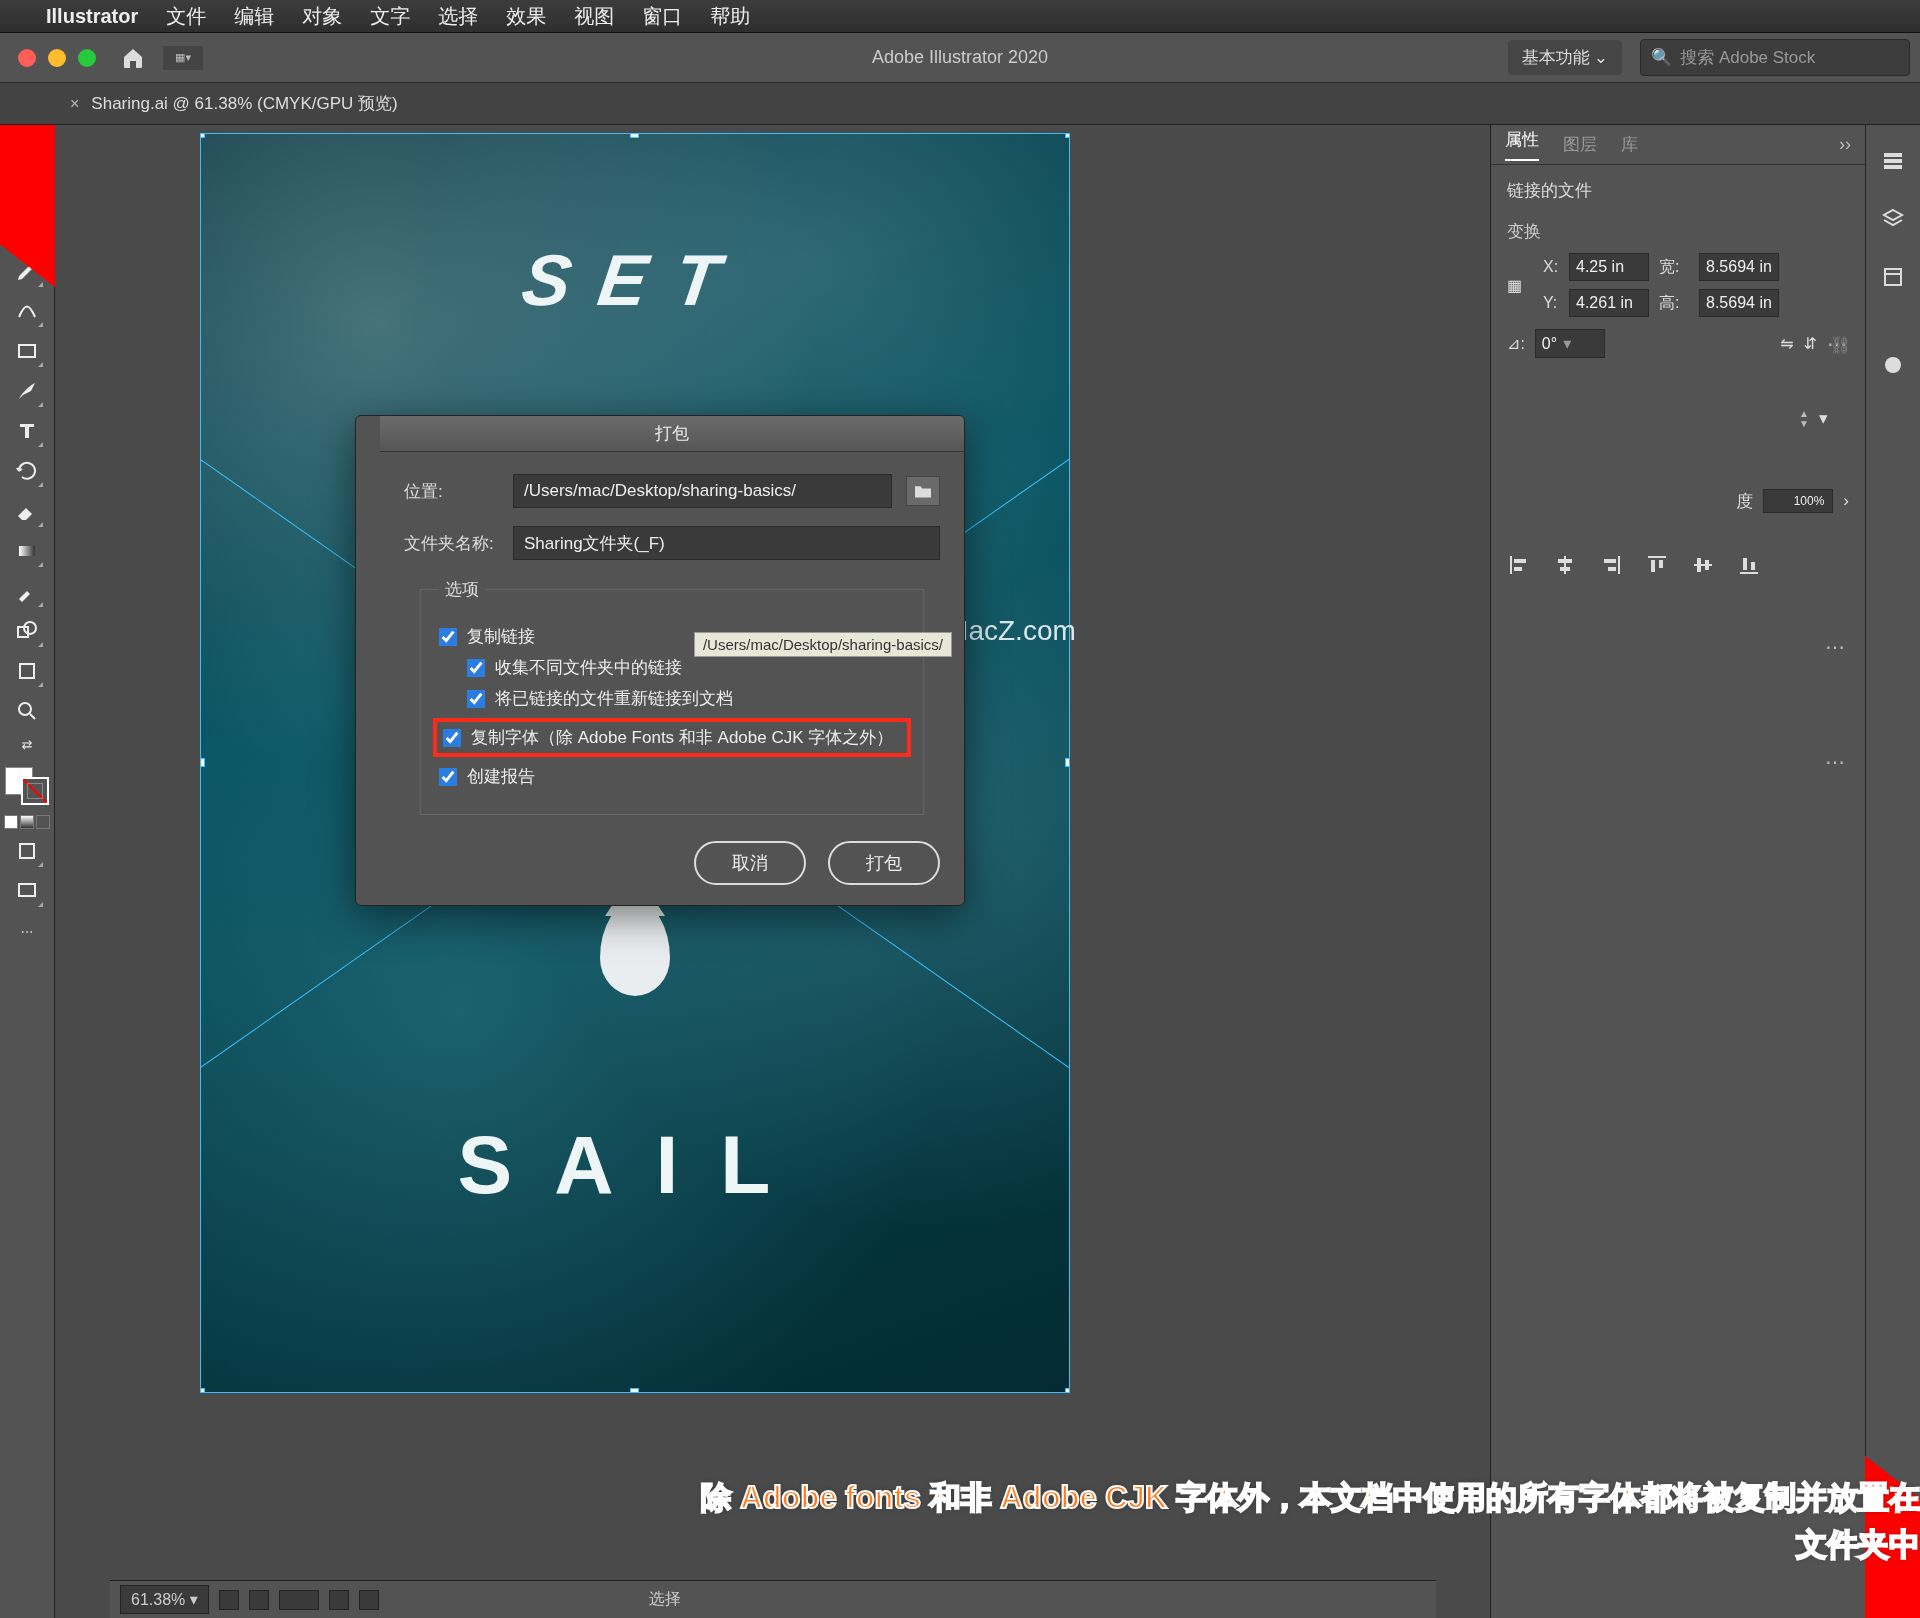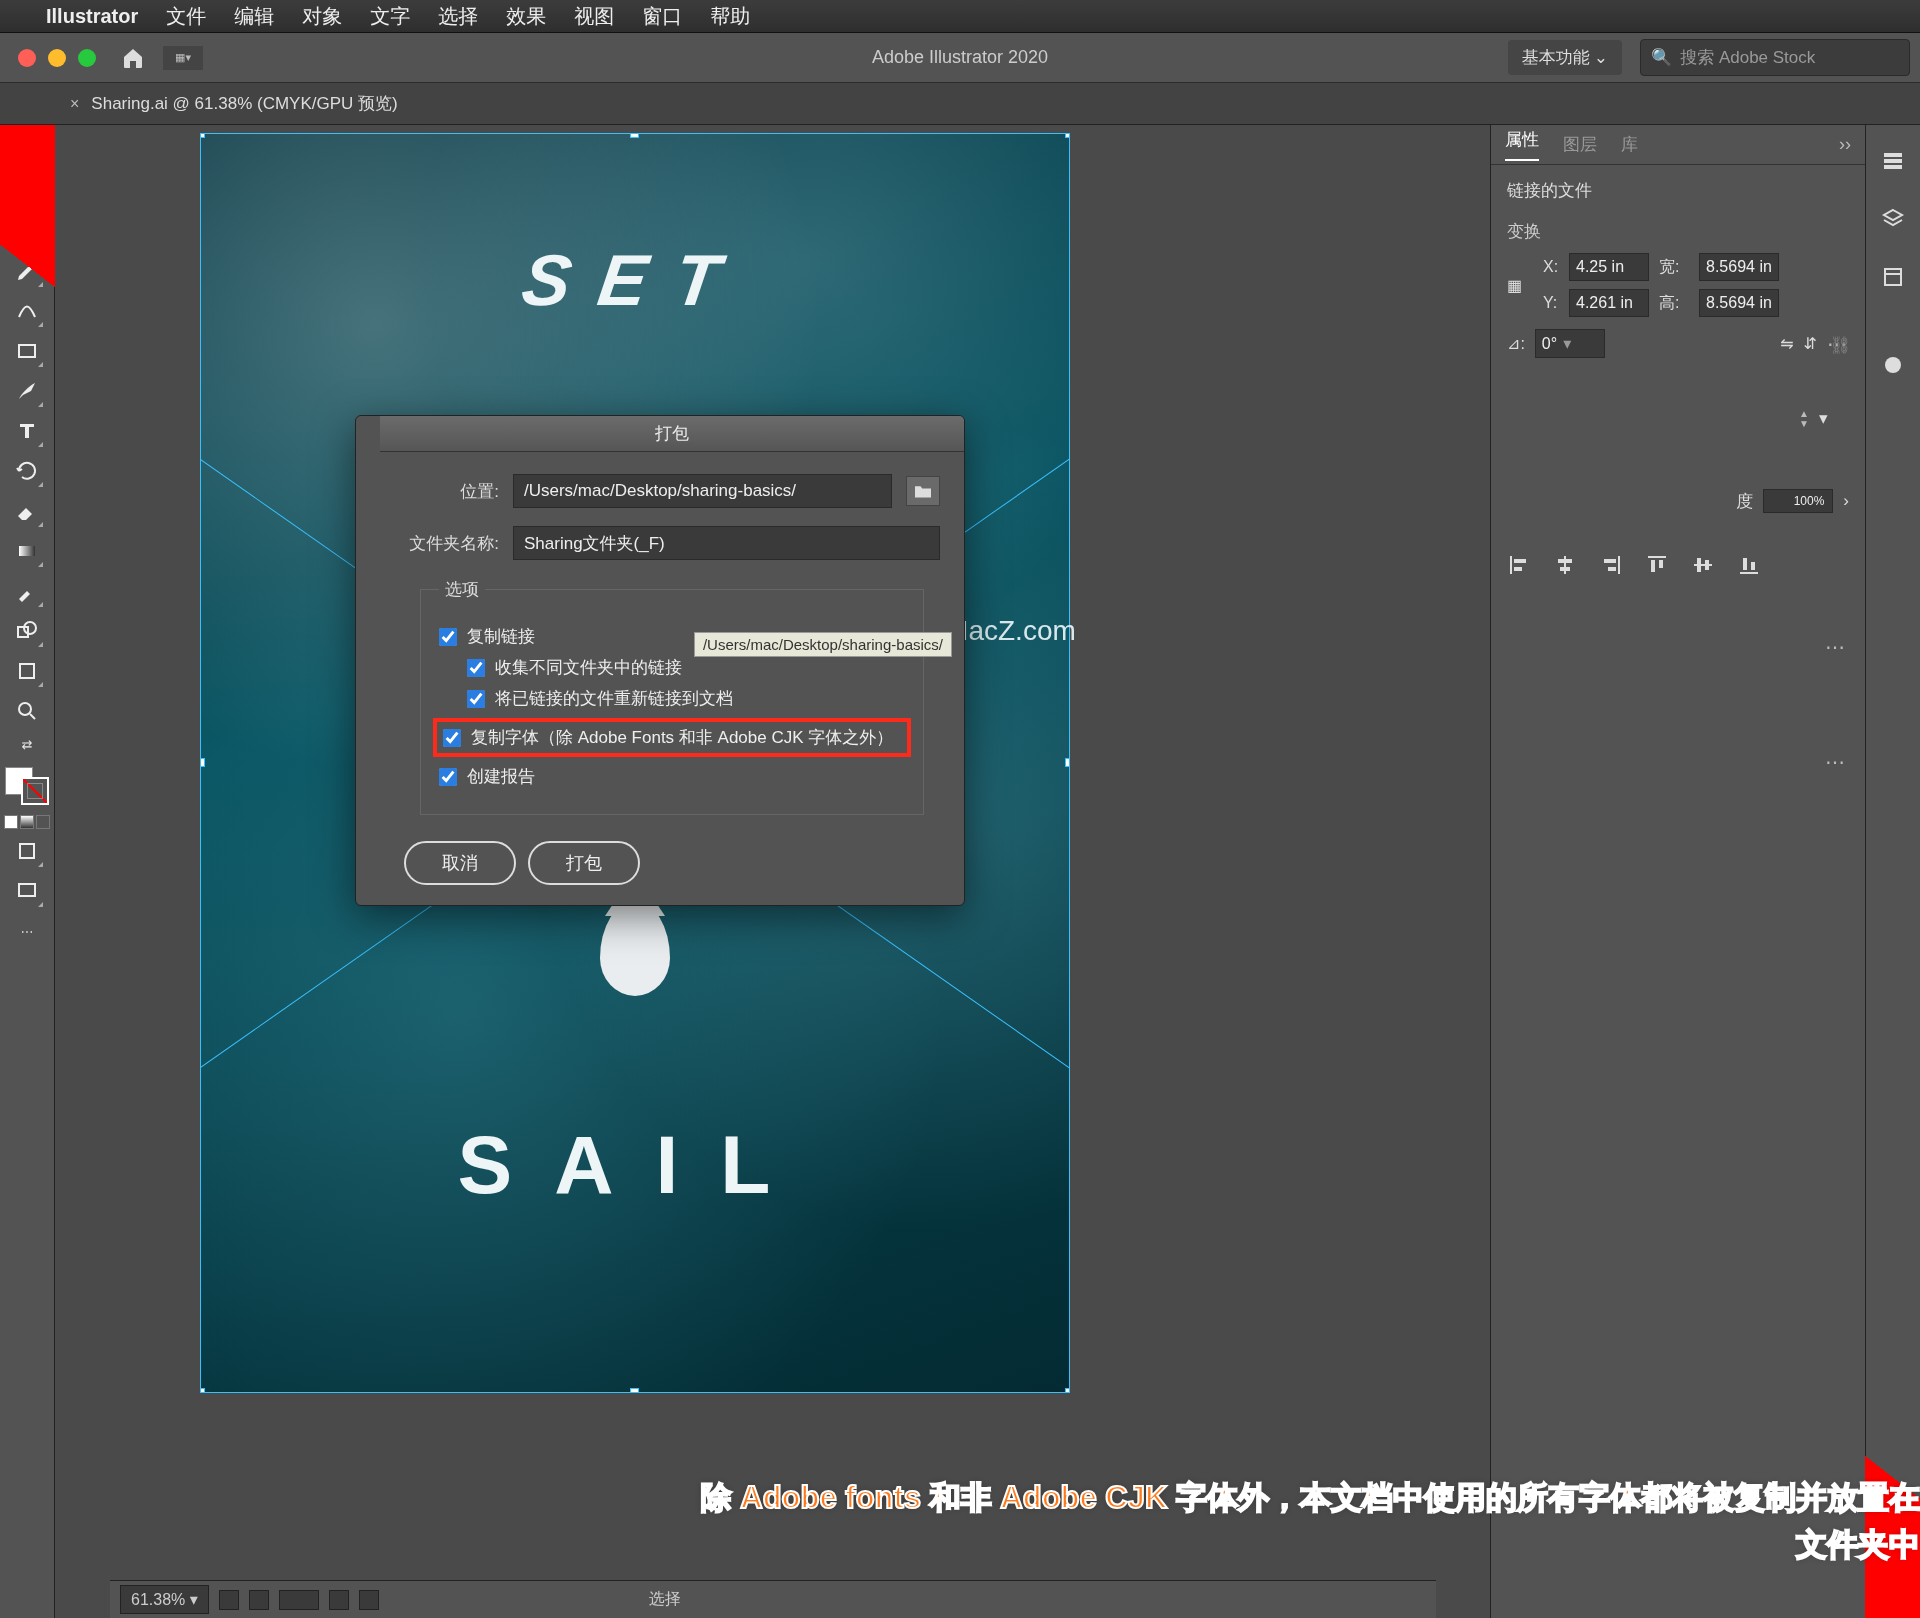--- a/index.html
+++ b/index.html
@@ -84,32 +84,32 @@
 .align-row{display:flex;gap:22px;margin-top:40px;color:#ddd;}
 .align-row svg{width:24px;height:24px;}
 .more-dots{position:absolute;right:18px;color:#bbb;font-size:20px;letter-spacing:2px;}
 .link-icon{color:#888;}
 
 
 .dialog { position:absolute; left:300px; top:290px; width:610px; background:#535353; border:1px solid #222; box-shadow:0 10px 40px rgba(0,0,0,.5); z-index:50; border-radius:6px; overflow:hidden;padding-left:24px;}
 .dialog .titlebar{height:36px;background:linear-gradient(#6b6b6b,#565656);display:flex;align-items:center;justify-content:center;color:#eee;font-size:17px;border-bottom:1px solid #333;}
 .dialog .body{padding:22px 24px 20px;}
 .drow{display:flex;align-items:center;gap:14px;margin-bottom:18px;font-size:17px;}
-.drow label{width:95px;text-align:right;color:#ddd;}
+.drow label{width:95px;text-align:left;color:#ddd;}
 .drow input[type=text]{flex:1;background:#3a3a3a;border:1px solid #2a2a2a;color:#eee;padding:6px 10px;font-size:17px;}
 .folder-btn{width:34px;height:30px;background:#6a6a6a;display:flex;align-items:center;justify-content:center;border:1px solid #444;}
 .selected-text{background:#2a5a8f;color:#fff;}
 .tooltip{position:absolute; right:-12px; top:106px; background:#e8e8d8; color:#333; padding:3px 8px; font-size:15px; border:1px solid #999;z-index:60;}
 .opts{border:1px solid #666;padding:16px 18px 18px;margin:4px 16px 0;position:relative;}
 .opts legend{padding:0 6px;color:#ddd;font-size:17px;}
 .chk{display:flex;align-items:center;gap:10px;margin:8px 0;font-size:17px;color:#eee;}
 .chk input{width:18px;height:18px;accent-color:#2a7de1;}
 .chk.indent{margin-left:28px;}
 .highlight-box{border:4px solid #ff2a1a;padding:4px 6px;margin:6px -6px;}
-.dialog-buttons{display:flex;justify-content:flex-start;gap:12px;margin-top:26px;}
+.dialog-buttons{display:flex;justify-content:flex-end;gap:22px;margin-top:26px;}
 .dbtn{border:2px solid #ddd;background:transparent;color:#eee;padding:8px 36px;border-radius:30px;font-size:18px;}
 
 
 .statusbar{position:absolute;left:55px;right:429px;bottom:0;height:38px;background:#535353;border-top:1px solid #222;display:flex;align-items:center;gap:10px;padding:0 10px;color:#ccc;font-size:16px;}
 .statusbar .zoom{background:#3a3a3a;padding:4px 10px;border:1px solid #222;}
 .statusbar .nav-sq{width:20px;height:20px;background:#3a3a3a;border:1px solid #222;}
 .statusbar .sel-lbl{margin-left:260px;}
 
 
 .caption{position:absolute;left:0;right:0;bottom:50px;text-align:right;font-size:31px;font-weight:800;color:#ff7a1a;-webkit-text-stroke:2px #fff;text-shadow:0 0 6px rgba(0,0,0,.3);line-height:1.5;z-index:80;pointer-events:none;}

